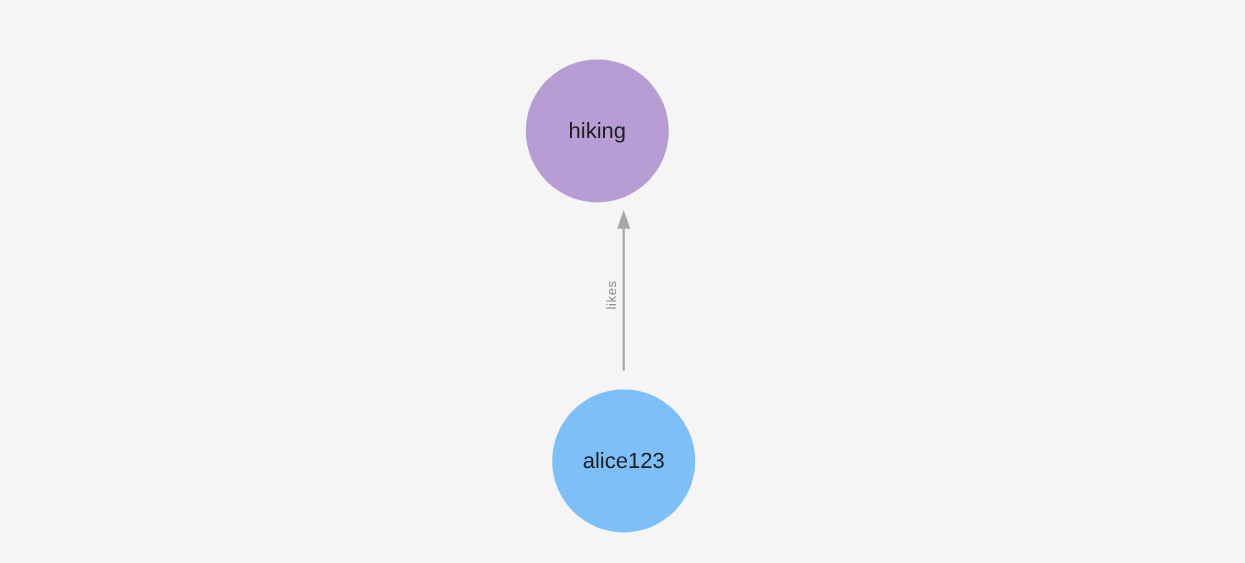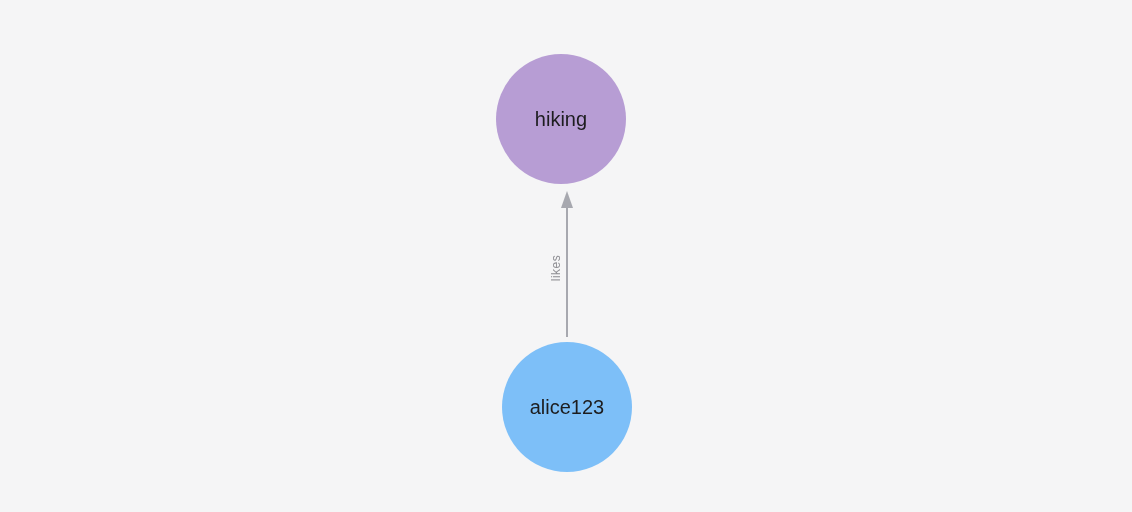--- a/index.html
+++ b/index.html
@@ -45,24 +45,24 @@
     transform: translate(-50%, -50%) rotate(-90deg);
     transform-origin: center center;
     letter-spacing: 0.5px;
     user-select: none;
   }
 </style>
 </head>
 <body style="background: rgb(245, 245, 246);">
 
 <div class="graph-canvas" style="width: 1132px; height: 512px; background: rgb(245, 245, 246);">
-    <div class="node" style="left: 496px; top: 54px; width: 130px; height: 130px; background: rgb(183, 157, 212);">
+    <div class="node" style="left: 478px; top: 54px; width: 130px; height: 130px; background: rgb(183, 157, 212);">
       <span class="node-label" style="color: rgb(29, 29, 31);">hiking</span>
     </div>
-    <div class="node" style="left: 502px; top: 342px; width: 130px; height: 130px; background: rgb(125, 191, 248);">
+    <div class="node" style="left: 502px; top: 354px; width: 130px; height: 130px; background: rgb(125, 191, 248);">
       <span class="node-label" style="color: rgb(29, 29, 31);">alice123</span>
     </div>
     <div>
       <div class="edge-line" style="left: 566px; top: 208px; height: 129px; background: rgb(167, 168, 175);"></div>
       <div class="edge-arrowhead" style="left: 561px; top: 191px; border-bottom: 17px solid rgb(167, 168, 175);"></div>
       <span class="edge-label" style="left: 556px; top: 267.5px; color: rgb(142, 142, 147);">likes</span>
     </div>
   </div>
 
 </body></html>

